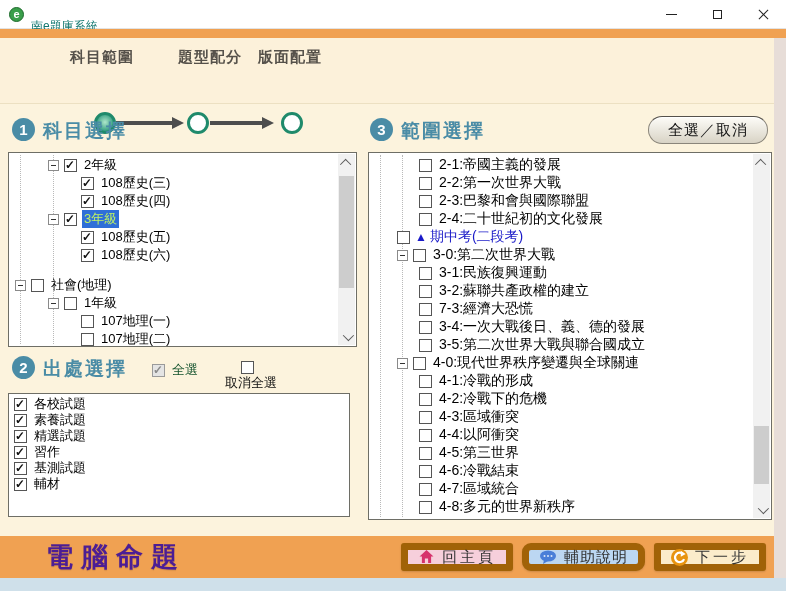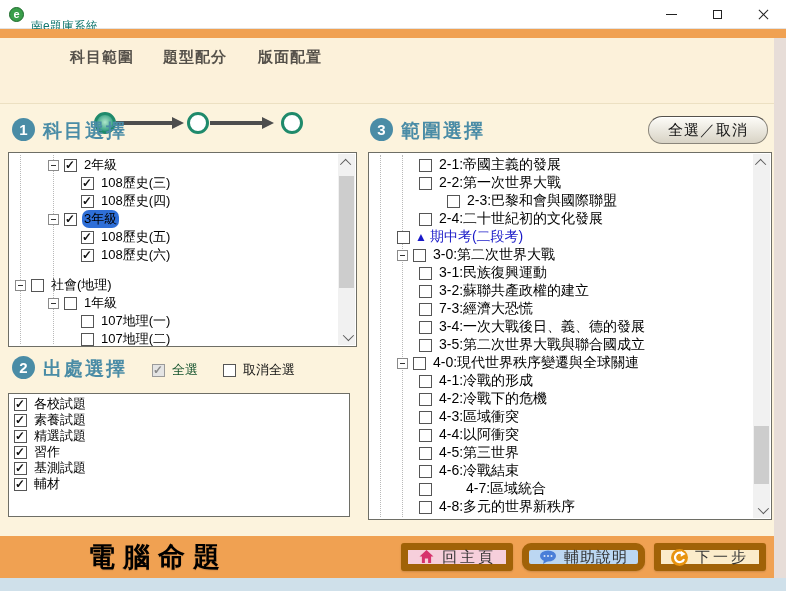--- a/index.html
+++ b/index.html
@@ -38,21 +38,21 @@
     font-size:15px;font-weight:bold;display:flex;align-items:center;justify-content:center;}
   .secTitle{position:absolute;font-size:19px;font-weight:bold;color:#4a8ca6;letter-spacing:2px;}
 
   
   .treebox{position:absolute;background:#fff;border:1px solid #6e6e66;overflow:hidden;}
   .vguide{position:absolute;top:2px;bottom:2px;width:0;border-left:1px dotted #b9b9b9;}
 
   .trow{position:relative;display:flex;align-items:center;white-space:nowrap;}
   .trow .lbl{font-size:13px;color:#000;padding:0 2px;}
   .rt .trow .lbl{font-size:14px;}
-  .trow .lbl.sel{background:#2f6fd8;color:#000000;border-radius:7px;}
+  .trow .lbl.sel{background:#2f6fd8;color:#bef264;}
   .trow .lbl.blue{color:#1a1ac8;}
   .marker{color:#1a1ac8;font-size:12px;margin-right:1px;}
   .expander{flex:0 0 11px;width:11px;height:11px;border:1px solid #8a8a8a;background:#fff;
     position:relative;margin-right:5px;}
   .expander::after{content:"";position:absolute;left:2px;right:2px;top:4px;border-top:1px solid #333;}
   .cb{flex:0 0 13px;width:13px;height:13px;border:1px solid #555;background:#fff;position:relative;
     margin-right:5px;}
   .cb.checked::after{content:"✓";position:absolute;left:0px;top:-2px;font-size:12px;font-weight:bold;color:#111;}
   .cb.disabled{background:#e4e4e4;border-color:#9a9a9a;}
   .cb.disabled::after{color:#8a8a8a;}
@@ -73,21 +73,21 @@
     box-shadow:inset 0 1px 0 #fff;cursor:pointer;}
 
   
   .srcopt{position:absolute;display:flex;align-items:center;font-size:13px;color:#111;}
   .srcopt .t{margin-left:2px;}
   .srcopt.dis .t{color:#14532d;}
 
   
   .footer{position:absolute;left:0;top:536px;width:786px;height:42px;background:#f0a152;
     display:flex;align-items:center;}
-  .footTitle{margin-left:88px;font-size:27px;font-weight:bold;color:#000000;letter-spacing:8px;
+  .footTitle{margin-left:46px;font-size:27px;font-weight:bold;color:#4c1d95;letter-spacing:8px;
     text-shadow:0 1px 1px rgba(0,0,0,0.12);}
   .fbuttons{margin-left:auto;margin-right:20px;display:flex;gap:9px;}
   .fbtn{height:28px;border-radius:3px;border:7px solid #a16207;display:flex;align-items:center;
     padding:0 10px;font-size:15px;color:#333;cursor:pointer;box-shadow:0 1px 2px rgba(0,0,0,0.15);}
   .fbtn .txt{margin-left:7px;letter-spacing:3px;}
   .fbtn.home{background:#f6cfdb;} .fbtn.help{background:#bcd7f2;border-radius:9px;} .fbtn.next{background:#fbeccb;}
 
   .bottomstrip{position:absolute;left:0;top:578px;width:786px;height:13px;background:#cfe0ea;}
   .rightstrip{position:absolute;left:774px;top:38px;width:12px;height:540px;background:#e7ddd8;}
 </style>
@@ -109,21 +109,21 @@
       <div class="winbtn">
           <div class="glyph-close"></div>
         </div>
     </div>
   </div>
 
   <div class="topstrip"></div>
 
   <div class="steps">
     <div class="steplabel" style="left:70px;">科目範圍</div>
-    <div class="steplabel" style="left:163px;">題型配分</div>
+    <div class="steplabel" style="left:178px;">題型配分</div>
     <div class="steplabel" style="left:258px;">版面配置</div>
     <div class="stepline" style="left:116px;width:56px;"></div>
     <div class="steparrow" style="left:172px;"></div>
     <div class="stepline" style="left:210px;width:52px;"></div>
     <div class="steparrow" style="left:262px;"></div>
     <div class="stepcircle active" style="left:94px;"></div>
     <div class="stepcircle" style="left:187px;"></div>
     <div class="stepcircle" style="left:281px;"></div>
   </div>
 
@@ -190,21 +190,21 @@
       <div class="sarrow down"></div>
     </div>
   </div>
 
   <div class="numcircle" style="left:12px;top:356px;">2</div>
   <div class="secTitle" style="left:43px;top:356px;">出處選擇</div>
   <div class="srcopt dis" style="left:152px;top:361px;">
     <span class="cb checked disabled"></span>
     <span class="t">全選</span>
   </div>
-  <div class="srcopt" style="left:223px;top:361px;">
+  <div class="srcopt" style="left:223px;top:361px;flex-direction:column;">
     <span class="cb"></span>
     <span class="t">取消全選</span>
   </div>
 
   <div class="treebox" style="left:8px;top:393px;width:342px;height:124px;">
     <div id="source-list" style="position:absolute;left:3px;top:2px;right:2px;">
         <div class="trow" style="height: 16px; padding-left: 2px;">
           <span class="cb checked"></span>
           <span class="lbl">各校試題</span>
         </div>
@@ -240,21 +240,21 @@
     <div class="vguide" style="left:33px;"></div>
     <div id="range-tree" style="position:absolute;left:0;top:3px;right:18px;">
         <div class="trow" style="height: 18px; padding-left: 50px;">
           <span class="cb"></span>
           <span class="lbl">2-1:帝國主義的發展</span>
         </div>
         <div class="trow" style="height: 18px; padding-left: 50px;">
           <span class="cb"></span>
           <span class="lbl">2-2:第一次世界大戰</span>
         </div>
-        <div class="trow" style="height: 18px; padding-left: 78px;">
+        <div class="trow" style="height: 18px; padding-left: 50px;">
           <span class="cb"></span>
           <span class="lbl">2-3:巴黎和會與國際聯盟</span>
         </div>
         <div class="trow" style="height: 18px; padding-left: 50px;">
           <span class="cb"></span>
           <span class="lbl">2-4:二十世紀初的文化發展</span>
         </div>
         <div class="trow" style="height: 18px; padding-left: 28px;">
           <span class="cb"></span>
           <span class="marker">▲</span>
@@ -307,21 +307,21 @@
           <span class="lbl">4-4:以阿衝突</span>
         </div>
         <div class="trow" style="height: 18px; padding-left: 50px;">
           <span class="cb"></span>
           <span class="lbl">4-5:第三世界</span>
         </div>
         <div class="trow" style="height: 18px; padding-left: 50px;">
           <span class="cb"></span>
           <span class="lbl">4-6:冷戰結束</span>
         </div>
-        <div class="trow" style="height: 18px; padding-left: 50px; gap: 27px;">
+        <div class="trow" style="height: 18px; padding-left: 50px;">
           <span class="cb"></span>
           <span class="lbl">4-7:區域統合</span>
         </div>
         <div class="trow" style="height: 18px; padding-left: 50px;">
           <span class="cb"></span>
           <span class="lbl">4-8:多元的世界新秩序</span>
         </div>
       </div>
     <div class="sbar">
       <div class="sarrow up"></div>

